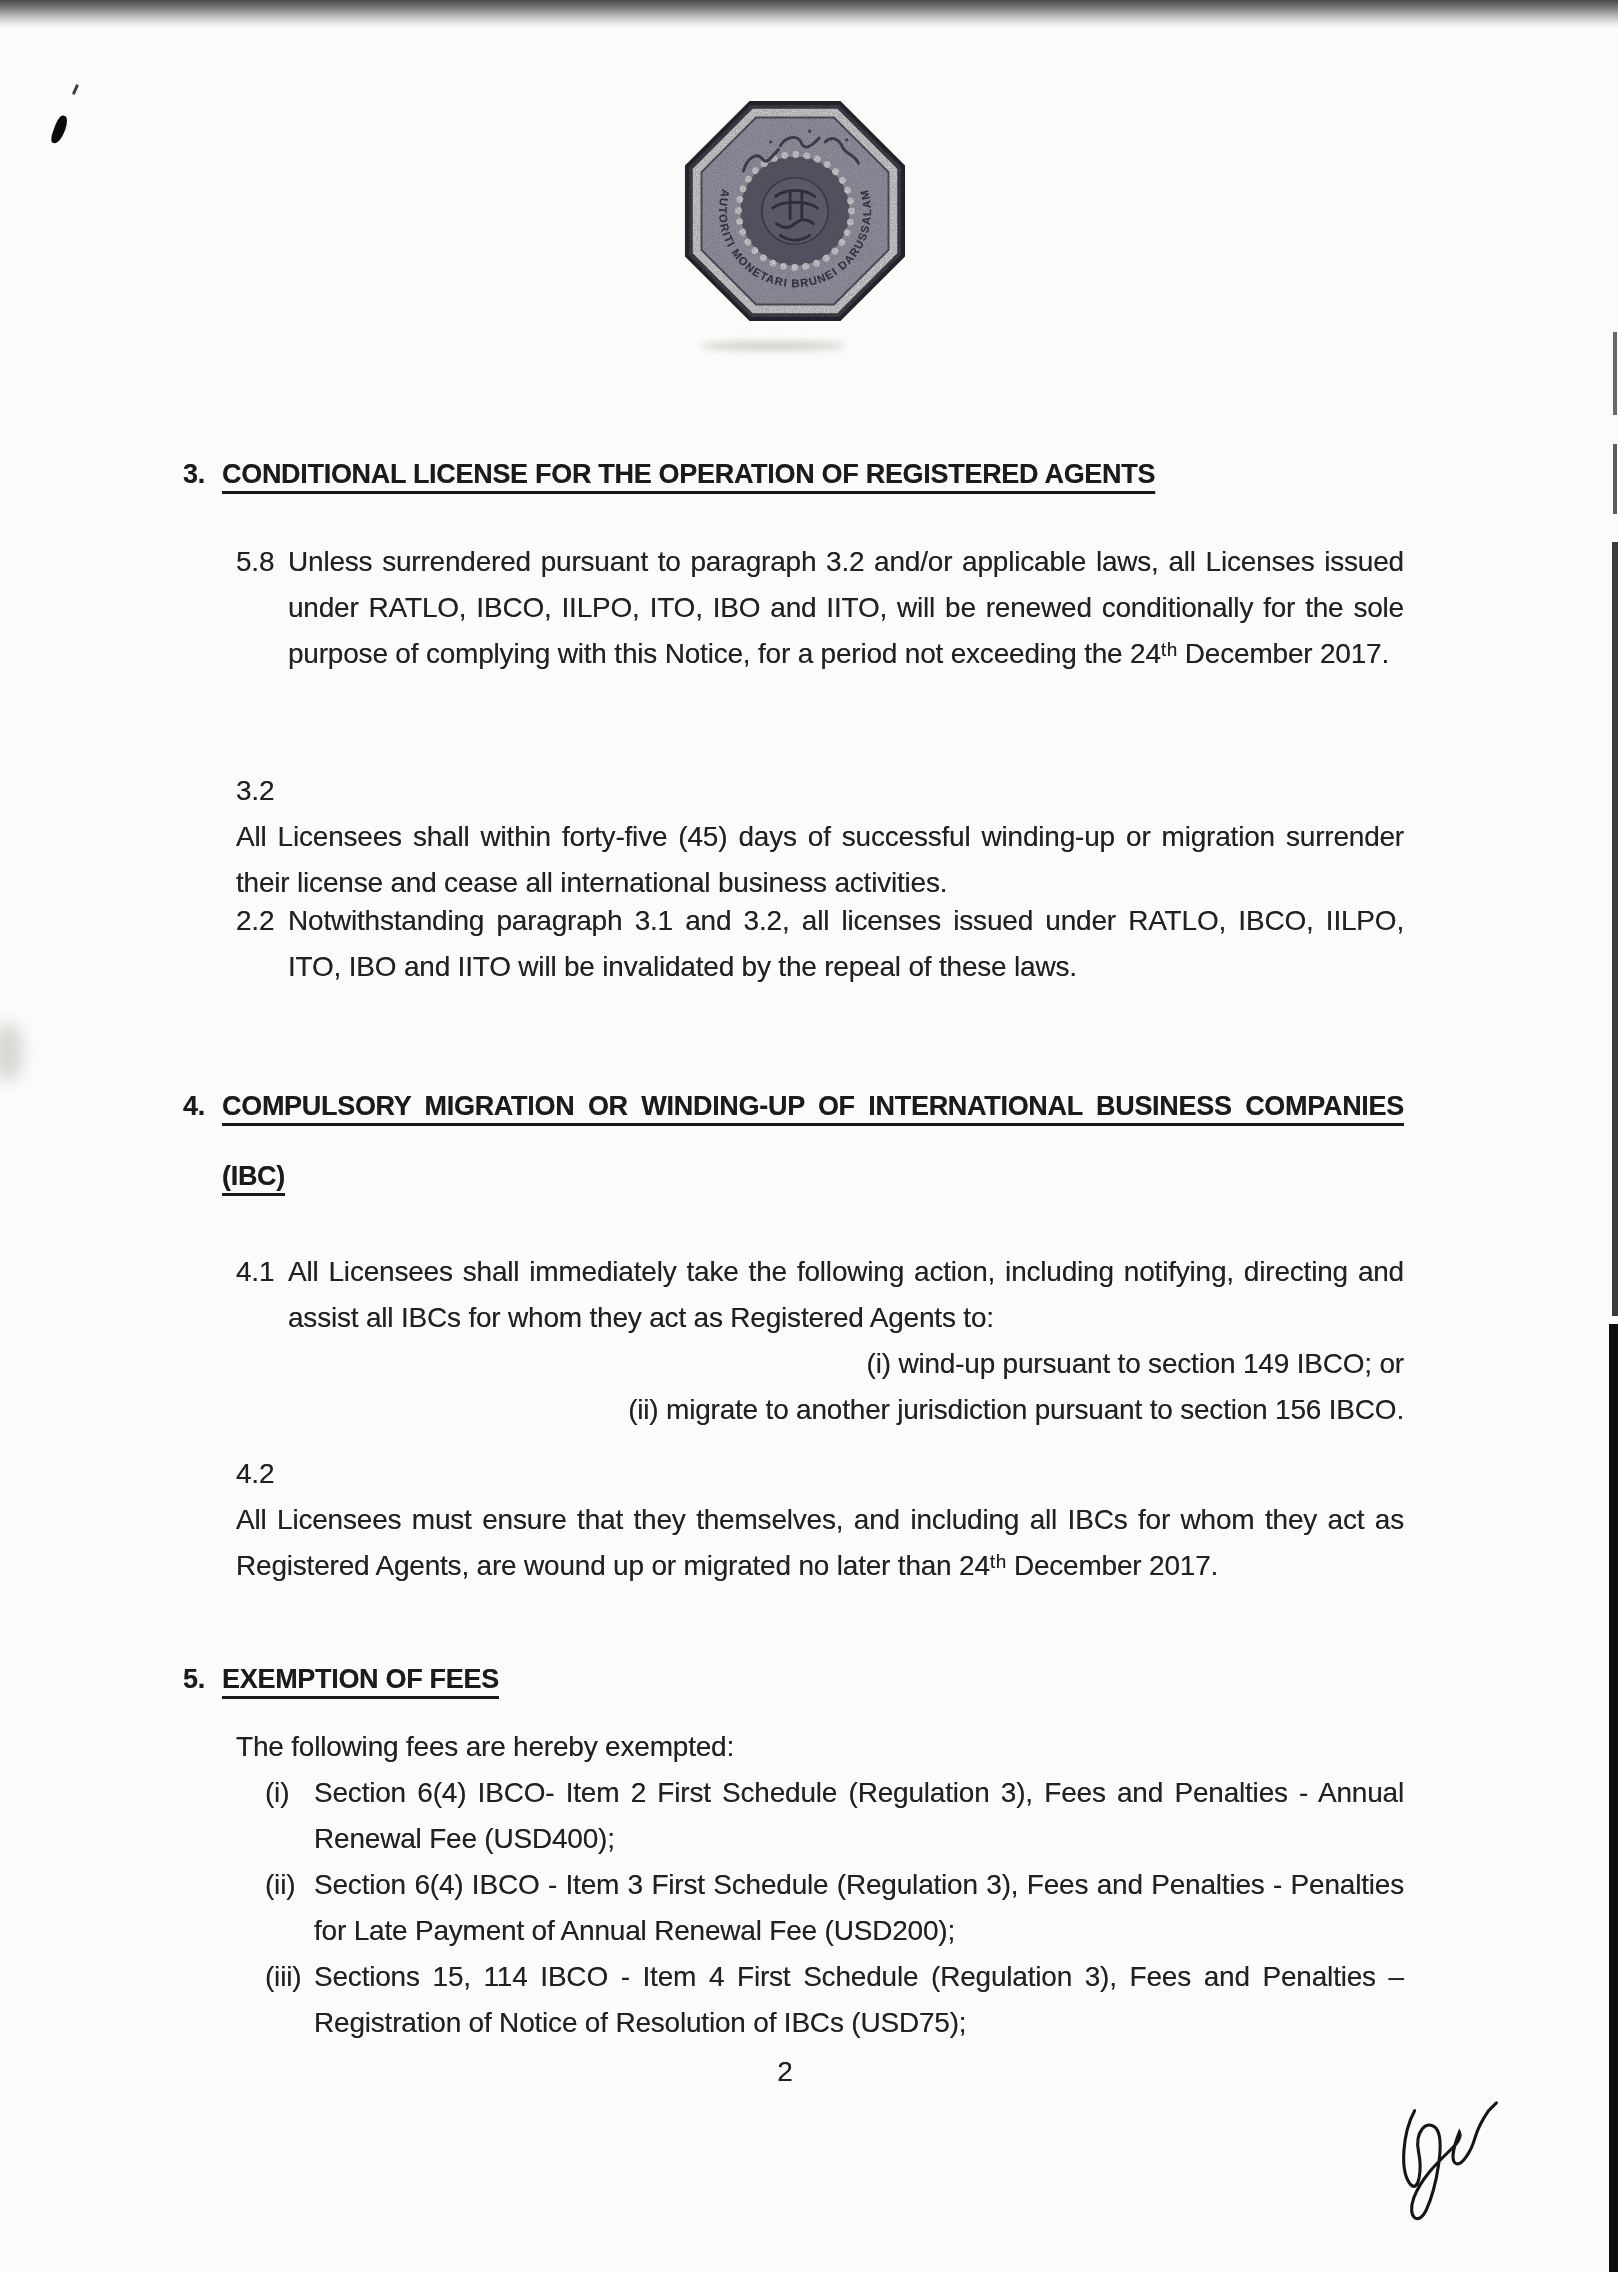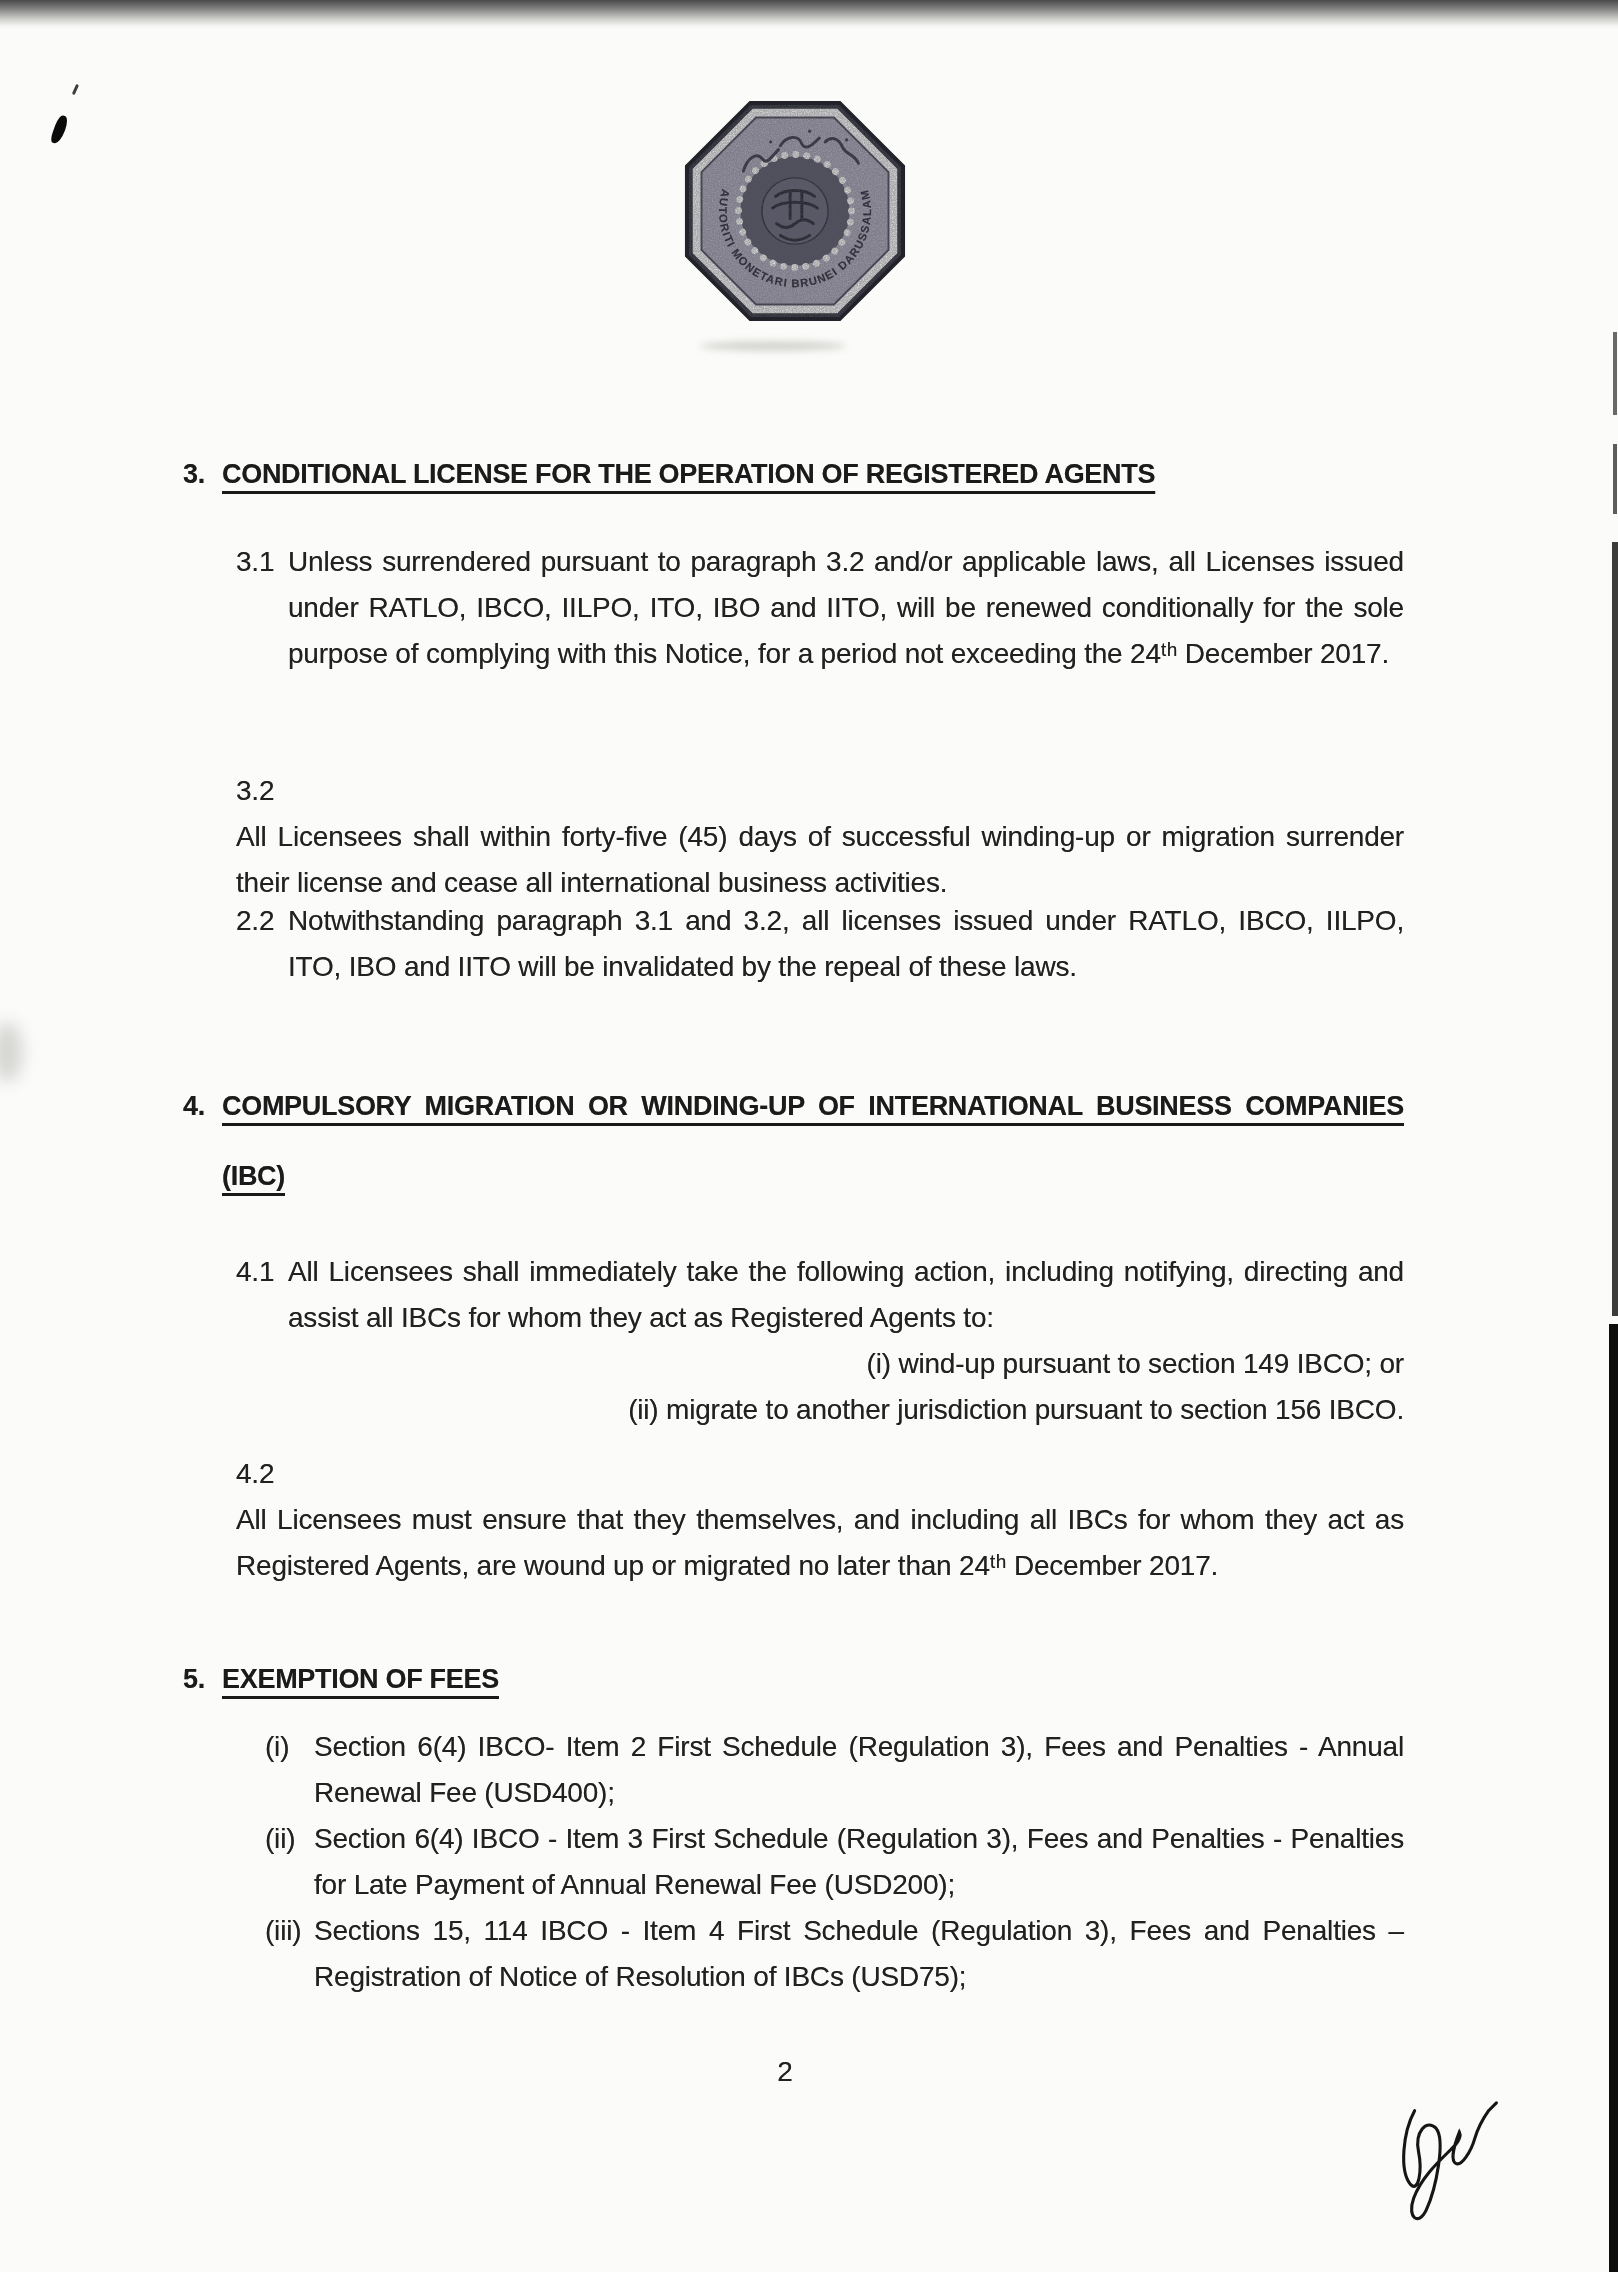--- a/index.html
+++ b/index.html
@@ -105,21 +105,21 @@
 
     <rect x="6" y="6" width="218" height="218" clip-path="url(#octclip)" filter="url(#grain)" opacity="0.5"></rect>
   </svg>
 
   <div class="sechead" style="top:439px;left:183px;width:1221px;">
     <div class="num">3.</div>
     <div class="htxt">CONDITIONAL LICENSE FOR THE OPERATION OF REGISTERED AGENTS</div>
   </div>
 
   <div class="para" style="top:539px;left:236px;width:1168px;">
-    <div class="pnum">3.1</div>
+    <div class="pnum">5.8</div>
     <div class="ptext">Unless surrendered pursuant to paragraph 3.2 and/or applicable laws, all Licenses issued under RATLO, IBCO, IILPO, ITO, IBO and IITO, will be renewed conditionally for the sole purpose of complying with this Notice, for a period not exceeding the 24ᵗʰ December 2017.</div>
   </div>
 
   <div class="para" style="top:768px;left:236px;width:1168px;flex-direction:column;">
     <div class="pnum">3.2</div>
     <div class="ptext">All Licensees shall within forty-five (45) days of successful winding-up or migration surrender their license and cease all international business activities.</div>
   </div>
 
   <div class="para" style="top:898px;left:236px;width:1168px;">
     <div class="pnum">2.2</div>
@@ -147,20 +147,21 @@
     <div class="ptext">All Licensees must ensure that they themselves, and including all IBCs for whom they act as Registered Agents, are wound up or migrated no later than 24ᵗʰ December 2017.</div>
   </div>
 
   <div class="sechead" style="top:1644px;left:183px;width:1221px;">
     <div class="num">5.</div>
     <div class="htxt">EXEMPTION OF FEES</div>
   </div>
 
   <div class="para" style="top:1724px;left:236px;width:1168px;">
     <div class="ptext">
+      <div>The following fees are hereby exempted:</div>
       <div class="item">
         <div class="ilabel">(i)</div>
         <div class="itext">Section 6(4) IBCO- Item 2 First Schedule (Regulation 3), Fees and Penalties - Annual Renewal Fee (USD400);</div>
       </div>
       <div class="item">
         <div class="ilabel">(ii)</div>
         <div class="itext">Section 6(4) IBCO - Item 3 First Schedule (Regulation 3), Fees and Penalties - Penalties for Late Payment of Annual Renewal Fee (USD200);</div>
       </div>
       <div class="item">
         <div class="ilabel">(iii)</div>

